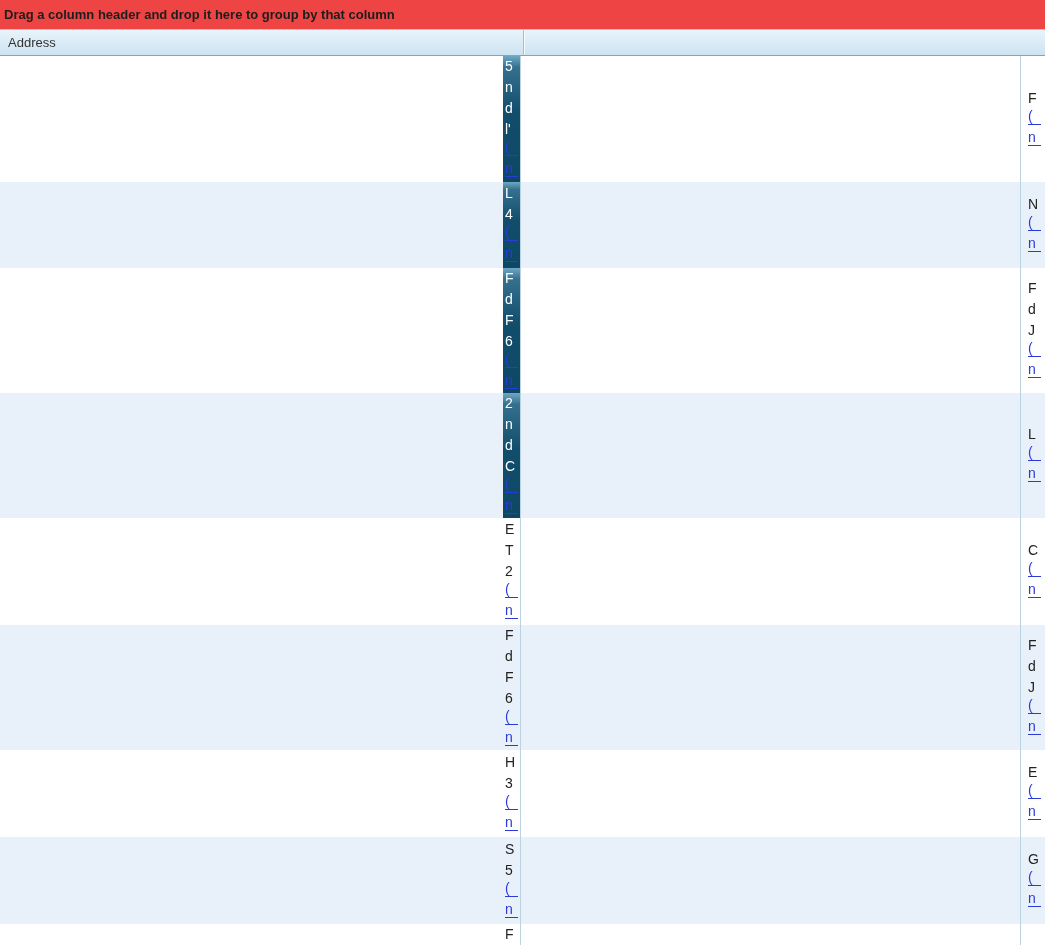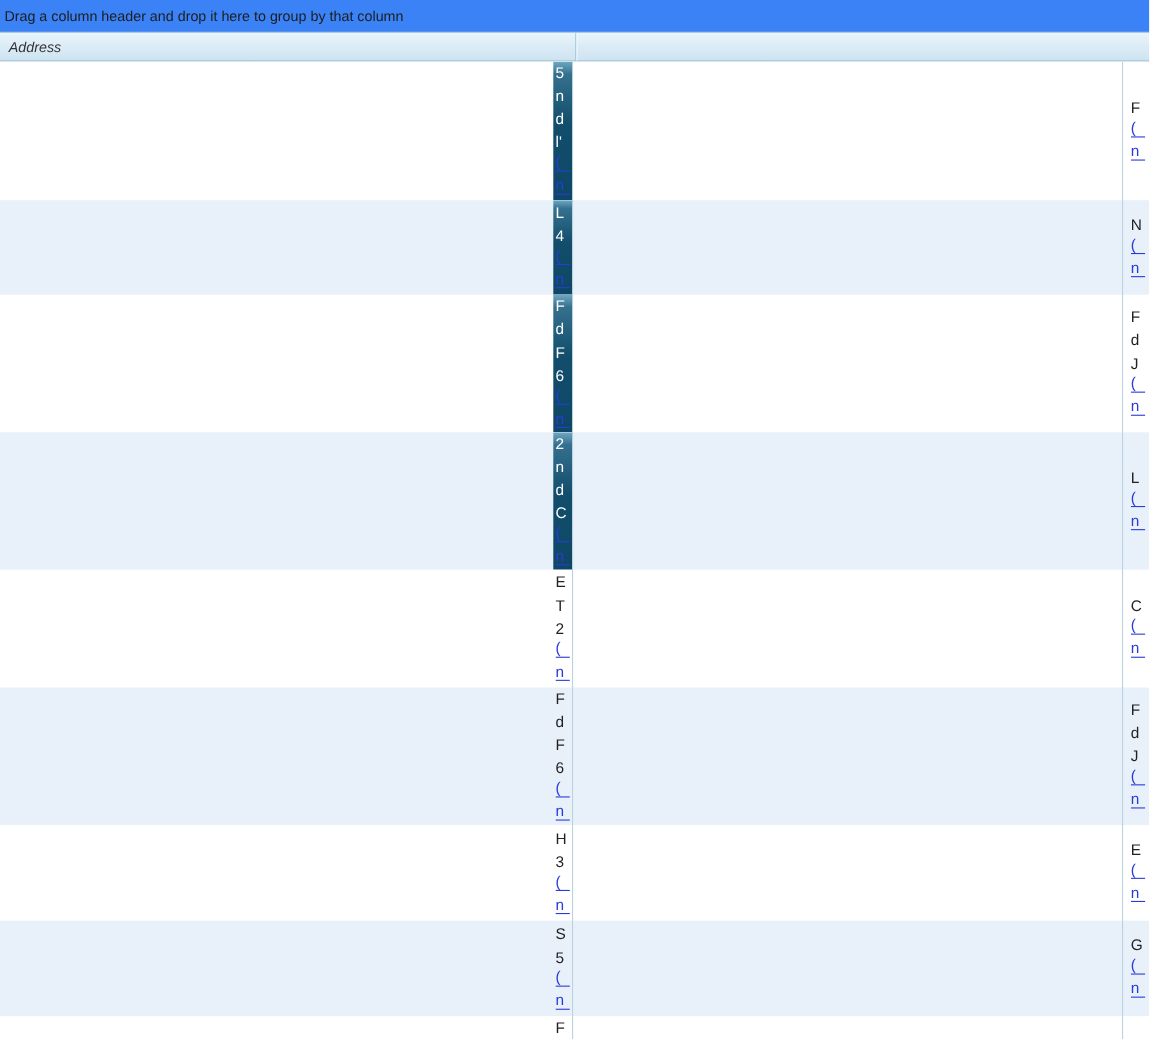--- a/index.html
+++ b/index.html
@@ -13,34 +13,34 @@
     --hdrBorder:#79a9c1;
     --text:#222222;
   }
   *{margin:0;padding:0;box-sizing:border-box;}
   html,body{width:1045px;height:945px;overflow:hidden;background:#fff;}
   body{font-family:"Liberation Sans", sans-serif;color:var(--text);}
   .app{position:relative;width:1045px;height:945px;overflow:hidden;background:#fff;}
 
   
   .group-bar{
-    height:29px;line-height:29px;padding-left:4px;background:#3b82f6;
-    font-size:13px;color:#1d1d1d;white-space:nowrap;overflow:hidden;
+    height:29px;line-height:29px;padding-left:4px;background:#ef4444;
+    font-size:13px;color:#1d1d1d;white-space:nowrap;overflow:hidden;font-weight:bold;
   }
 
   
   .header-row{
     position:relative;height:27px;
     background:linear-gradient(180deg,var(--hdrTop) 0%,var(--hdrBottom) 100%);
     border-top:1px solid #aacbdc;
     border-bottom:1px solid var(--hdrBorder);
     font-size:13px;color:#333;
   }
   .hcell{position:absolute;top:0;bottom:0;line-height:25px;white-space:nowrap;overflow:hidden;}
-  .hcell.address{left:0;width:570px;padding-left:8px;font-style:italic;}
+  .hcell.address{left:0;width:570px;padding-left:8px;}
   .hcell.city{left:525px;right:0;padding-left:8px;margin-top:36px;}
   .hdiv-dark{position:absolute;top:0;bottom:0;left:523px;width:1px;background:#9cc0d4;}
   .hdiv-light{position:absolute;top:0;bottom:0;left:524px;width:1px;background:#f4fafd;}
 
   
   .grid-body{position:relative;width:1045px;height:889px;overflow:hidden;background:#fff;}
   .vline{position:absolute;top:0;bottom:0;width:1px;background:var(--gridline);z-index:5;}
   .vline.v1{left:520px;}
   .vline.v2{left:1020px;}
 

